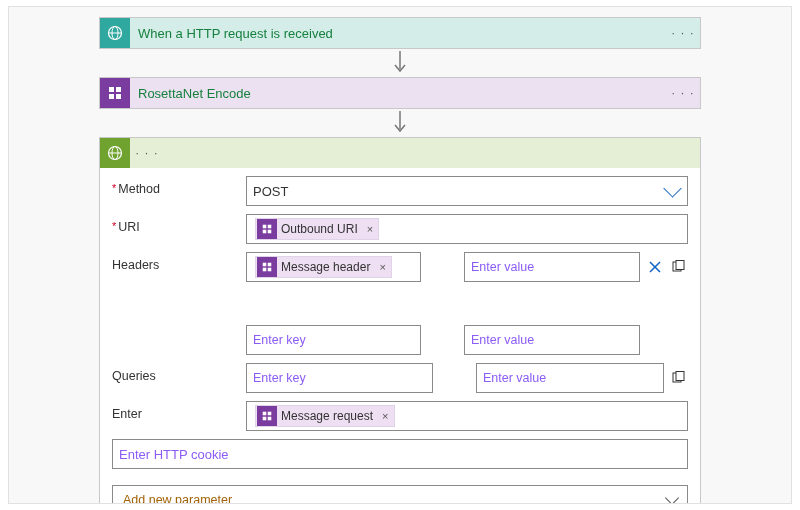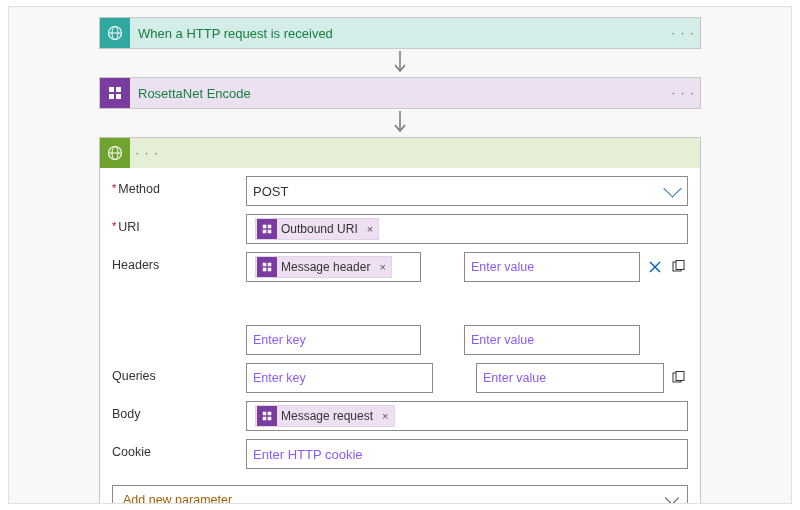--- a/index.html
+++ b/index.html
@@ -217,44 +217,41 @@
                   <rect x="1" y="2" width="8" height="9" fill="none" stroke="#333"></rect>
                   <rect x="4" y="0.5" width="8" height="9" fill="#fff" stroke="#333"></rect>
                 </svg>
             </span>
           </div>
         </div>
       </div>
 
       <div class="row">
         <div class="label-col">
-            <span>Body</span>
+            <span>Enter</span>
           </div>
         <div class="ctrl-col">
           <div class="field full">
             <span class="token">
               <span class="ticon">
                   <svg width="10" height="10" viewBox="0 0 14 14">
                     <rect x="1" y="1" width="5" height="5" fill="#fff"></rect>
                     <rect x="8" y="1" width="5" height="5" fill="#fff"></rect>
                     <rect x="1" y="8" width="5" height="5" fill="#fff"></rect>
                     <rect x="8" y="8" width="5" height="5" fill="#fff"></rect>
                   </svg>
                 </span>
               <span class="ttxt">Message request</span>
               <span class="tx">×</span>
             </span>
           </div>
         </div>
       </div>
 
       <div class="row" style="margin-bottom:0">
-        <div class="label-col">
-            <span>Cookie</span>
-          </div>
         <div class="ctrl-col">
           <div class="field full">
               <span class="placeholder">Enter HTTP cookie</span>
             </div>
         </div>
       </div>
 
     </div>
 
     <div class="add-param">

